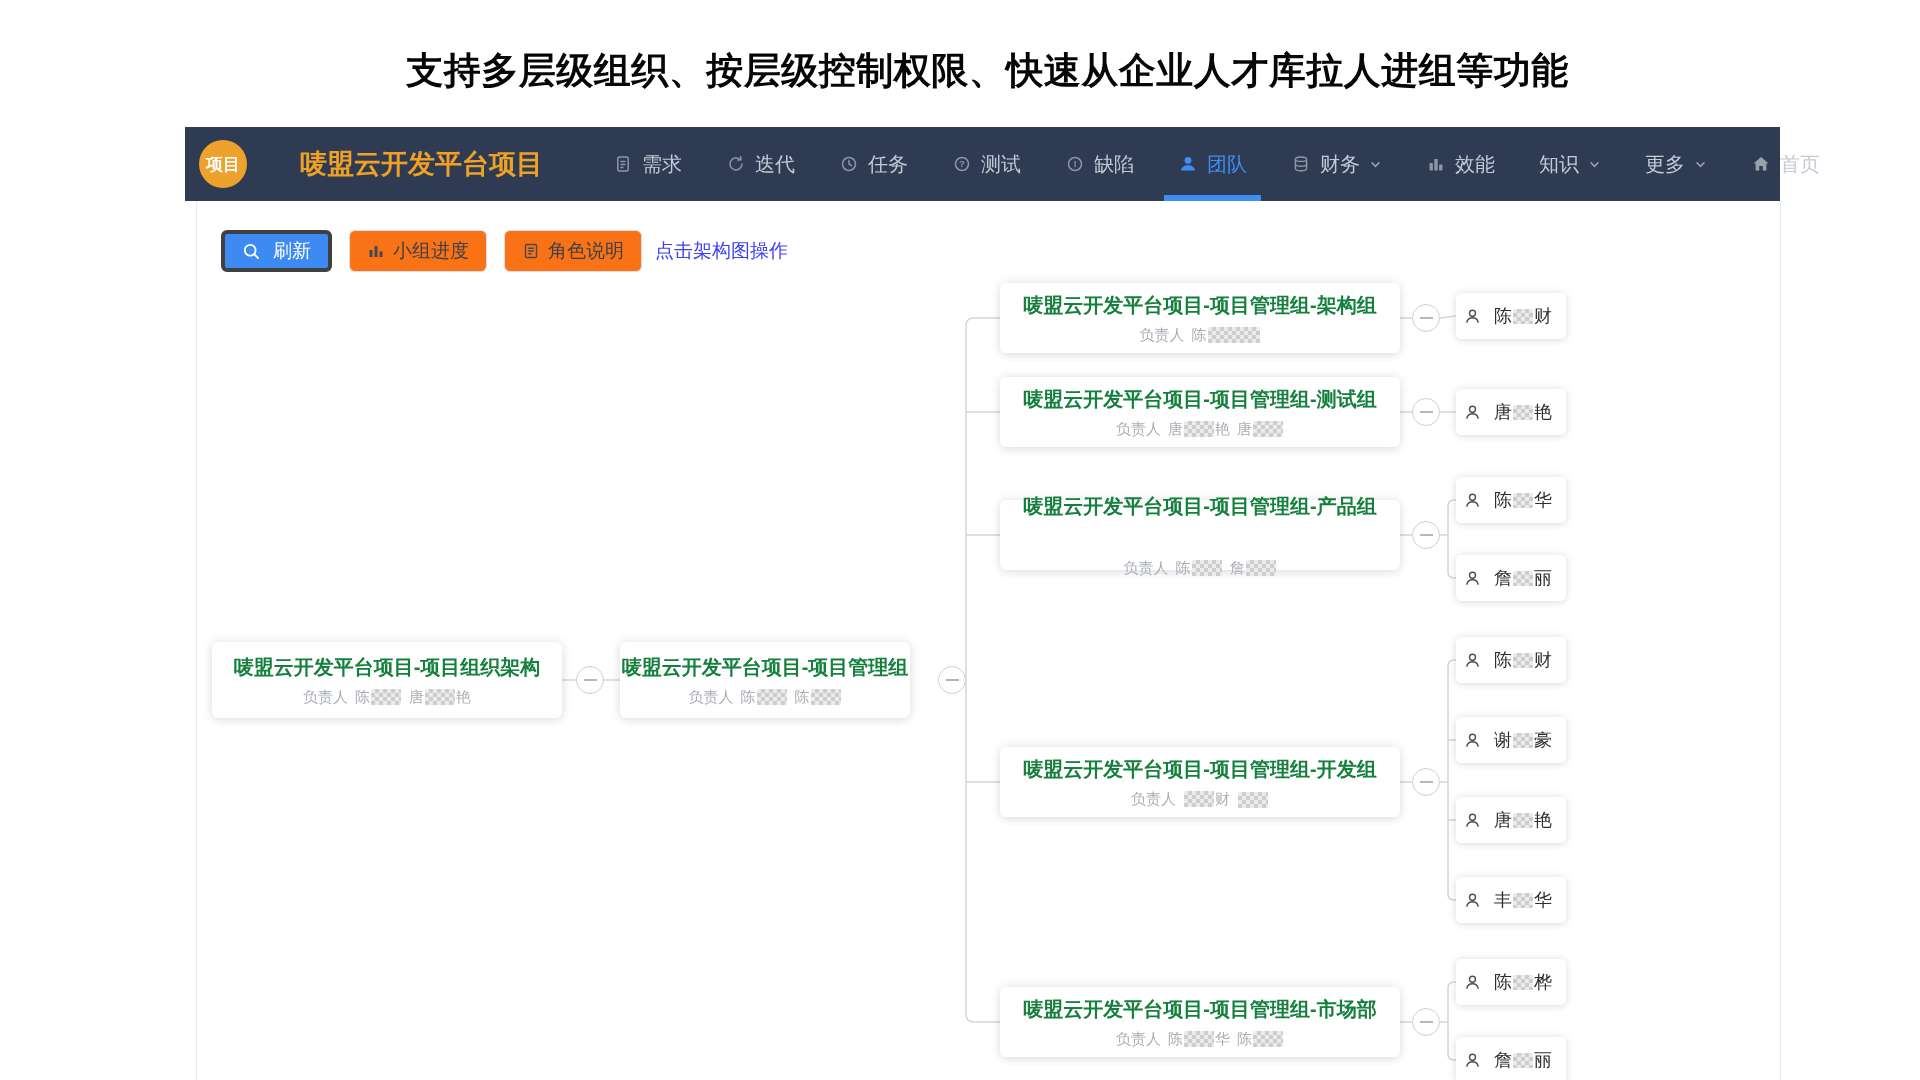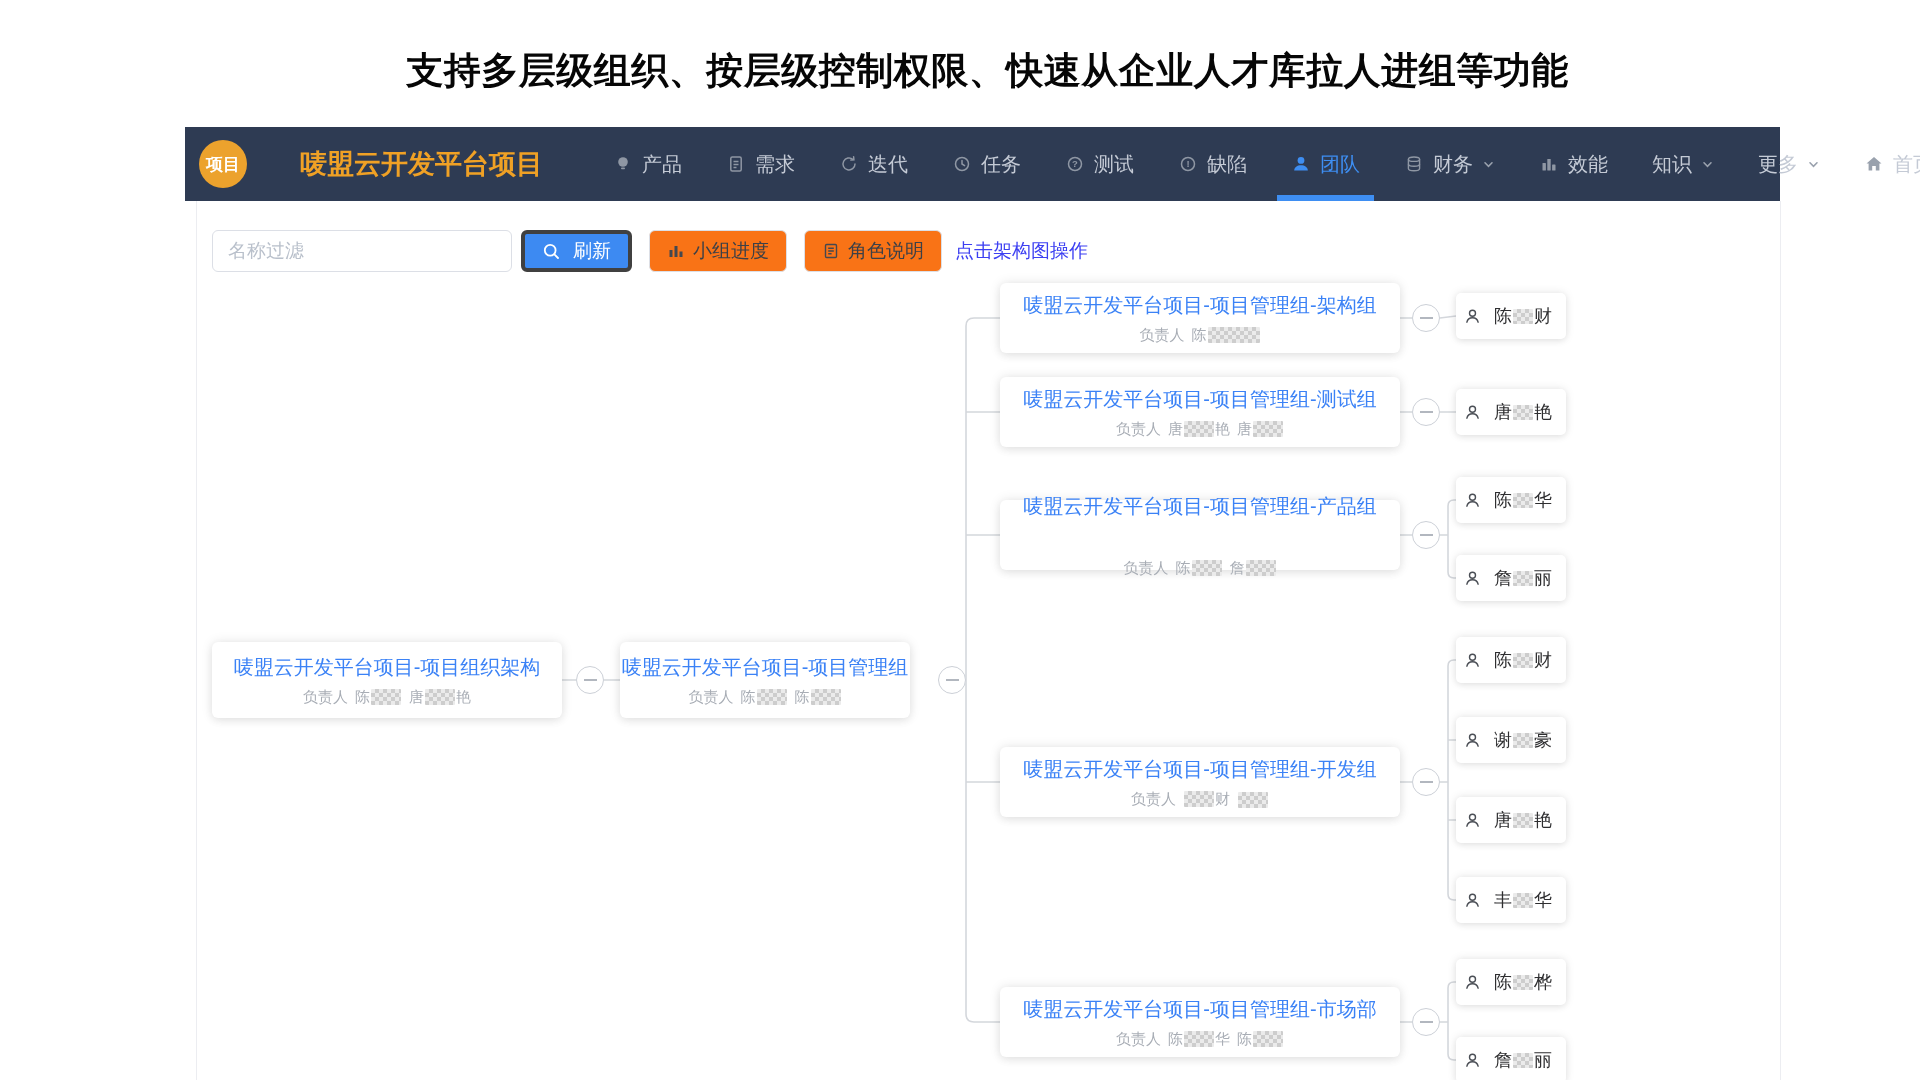--- a/index.html
+++ b/index.html
@@ -35,21 +35,21 @@
   .btn-primary{background:#3d8af2;color:#fff;border:4px solid #404040;margin-left:9px;gap:12px;}
   .btn-default{background:#f97316;color:#3c4047;border:1px solid #dcdfe6;margin-left:17px;}
   .hint-link{margin-left:13px;font-size:19px;color:#3c3ff2;cursor:pointer;white-space:nowrap;}
 
   
   #chart{position:absolute;left:0;top:0;width:1920px;height:1080px;}
   #connector-svg{position:absolute;left:0;top:0;}
   .org-node{position:absolute;background:#fff;border-radius:6px;box-sizing:border-box;cursor:pointer;
     box-shadow:0 0 12px rgba(0,0,0,.10),0 3px 8px rgba(0,0,0,.06);
     display:flex;flex-direction:column;align-items:center;justify-content:center;}
-  .org-node-title{font-size:20px;font-weight:400;color:#3b82f6;white-space:nowrap;}
+  .org-node-title{font-size:20px;font-weight:700;color:#15803d;white-space:nowrap;}
   .org-node-owners{margin-top:7px;font-size:15px;color:#a8adb5;display:flex;align-items:center;gap:7px;white-space:nowrap;}
   .member-card{position:absolute;background:#fff;border-radius:5px;box-sizing:border-box;cursor:pointer;
     box-shadow:0 0 10px rgba(0,0,0,.10),0 2px 6px rgba(0,0,0,.06);
     display:flex;align-items:center;padding:0 8px;font-size:18px;color:#2e2e30;gap:13px;white-space:nowrap;}
   .collapse-circle{position:absolute;width:28px;height:28px;border:1px solid #ccd0d7;border-radius:50%;
     background:#fff;box-sizing:border-box;display:flex;align-items:center;justify-content:center;cursor:pointer;}
   .minus{width:13px;height:2px;background:#b2b7bf;}
   .mosaic{display:inline-block;height:16px;vertical-align:-3px;margin:0 1px;border-radius:1px;
     background-image:
       linear-gradient(45deg,#cdcdcd 25%,transparent 25%,transparent 75%,#cdcdcd 75%),
@@ -60,29 +60,20 @@
 <body>
 
 <div class="page-title">支持多层级组织、按层级控制权限、快速从企业人才库拉人进组等功能</div>
 
 <div class="navbar">
   <div class="logo-badge">项目</div>
   <div class="project-title">唛盟云开发平台项目</div>
   <div class="nav-items">
       <div class="nav-item">
         <span class="icon">
-          <svg width="20" height="20" viewBox="0 0 20 20">
-            <circle cx="10" cy="8" r="4.8" fill="#8f97a4"></circle>
-            <rect x="8" y="13.6" width="4" height="1.6" rx="0.8" fill="#8f97a4"></rect>
-          </svg>
-        </span>
-        <span>产品</span>
-      </div>
-      <div class="nav-item">
-        <span class="icon">
           <svg width="20" height="20" viewBox="0 0 20 20" fill="none" stroke="#8f97a4" stroke-width="1.5">
             <rect x="4.8" y="3" width="10.4" height="14" rx="1.5"></rect>
             <path d="M7.5 7.5h5M7.5 10.5h5M7.5 13.5h3"></path>
           </svg>
         </span>
         <span>需求</span>
       </div>
       <div class="nav-item">
         <span class="icon">
           <svg width="20" height="20" viewBox="0 0 20 20" fill="none" stroke="#8f97a4" stroke-width="1.5" stroke-linecap="round">
@@ -177,21 +168,20 @@
           </svg>
         </span>
         <span>首页</span>
       </div>
     </div>
 </div>
 
 <div class="content-frame"></div>
 
 <div class="toolbar">
-  <input class="filter-input" placeholder="名称过滤" style="">
   <div class="btn btn-primary">
     <span class="icon">
         <svg width="19" height="19" viewBox="0 0 19 19" fill="none" stroke="#ffffff" stroke-width="1.8" stroke-linecap="round">
           <circle cx="8.2" cy="8.2" r="5.4"></circle>
           <path d="M12.4 12.4l3.6 3.6"></path>
         </svg>
       </span>
     <span>刷新</span>
   </div>
   <div class="btn btn-default">

